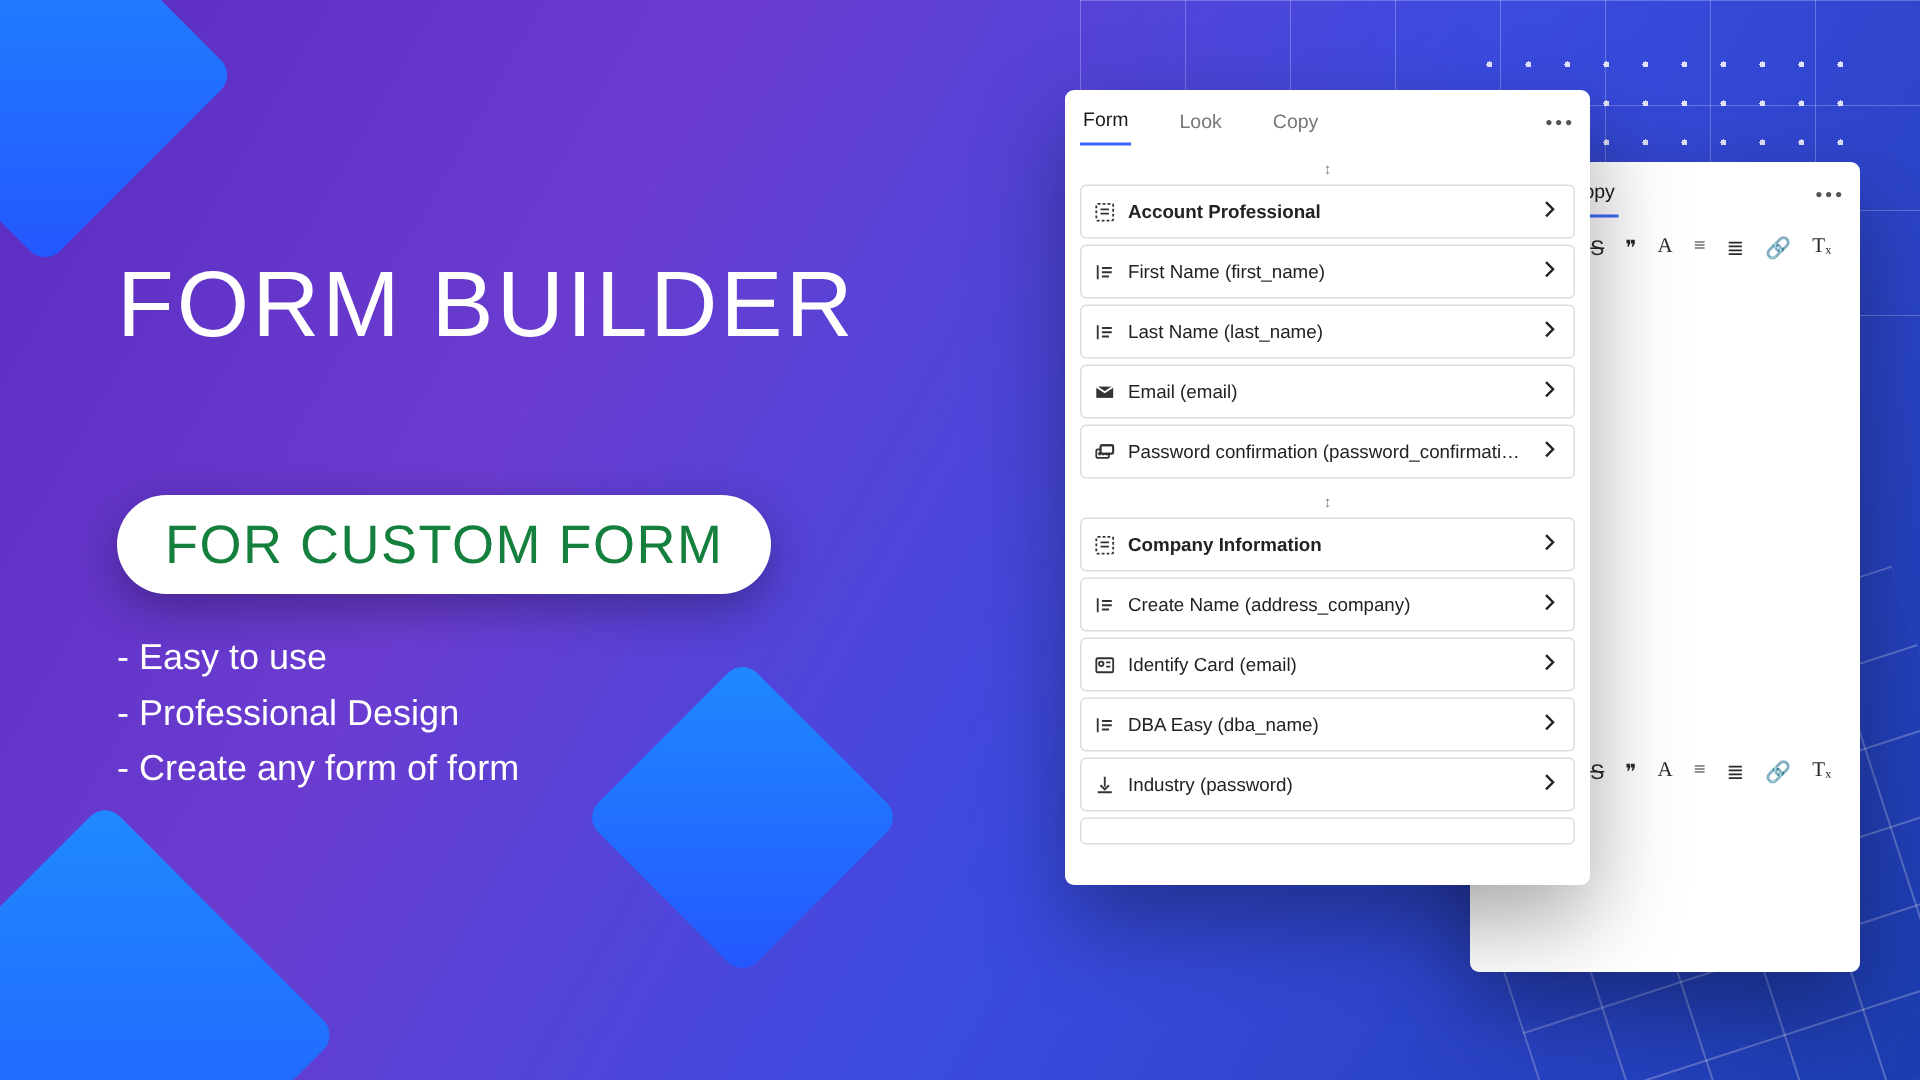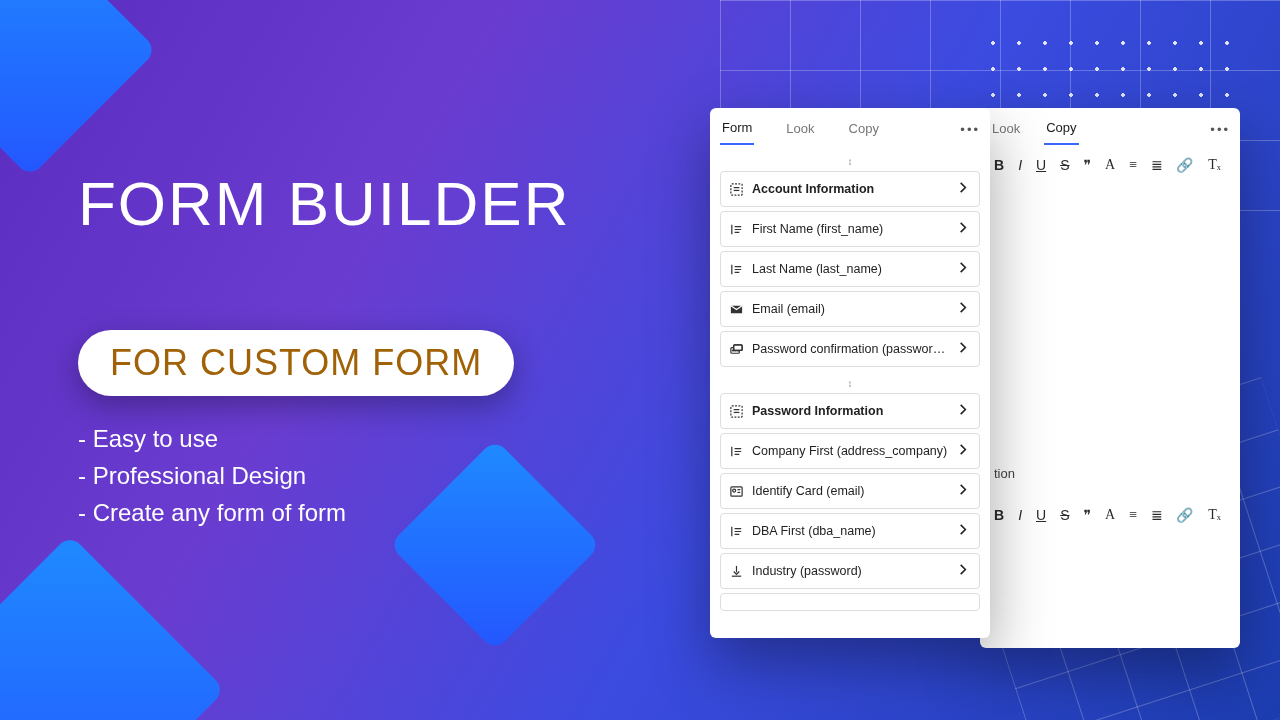--- a/index.html
+++ b/index.html
@@ -37,36 +37,36 @@
     background-image: radial-gradient(rgba(255,255,255,0.85) 2px, transparent 2px);
     background-size: 26px 26px;
   }
   
   .headline {
     position: absolute; left: 78px; top: 168px;
     color: #fff; font-size: 62px; font-weight: 300; letter-spacing: 2px;
   }
   .pill {
     position: absolute; left: 78px; top: 330px;
-    background: #fff; color: #a16207; font-size: 36px; font-weight: 400;
+    background: #fff; color: #15803d; font-size: 36px; font-weight: 400;
     padding: 12px 32px; border-radius: 44px; letter-spacing: 1px;
     box-shadow: 0 10px 30px rgba(0,0,0,0.3);
   }
   .bullets {
     position: absolute; left: 78px; top: 420px; color: #fff; font-size: 24px; line-height: 1.55;
     font-weight: 300;
   }
   
   .panel {
     position: absolute; background: #fff; border-radius: 6px;
     box-shadow: 0 24px 60px rgba(0,0,0,0.35);
     display: flex; flex-direction: column;
   }
   .panel.back { left: 980px; top: 108px; width: 260px; height: 540px; }
-  .panel.front { left: 710px; top: 60px; width: 280px; height: 530px; z-index: 2; margin-top: 48px; }
+  .panel.front { left: 710px; top: 60px; width: 350px; height: 530px; z-index: 2; }
   .tabs { display: flex; align-items: center; padding: 6px 10px 0 10px; gap: 30px; font-size: 13px; color: #777; }
   .tabs .tab { cursor: pointer; padding: 6px 2px 8px 2px; }
   .tabs .tab.active { color: #1a1a1a; border-bottom: 2px solid #3a66ff; font-weight: 500; }
   .tabs .more { margin-left: auto; color: #555; cursor: pointer; letter-spacing: 2px; }
   .field-list { padding: 12px 10px; display: flex; flex-direction: column; gap: 4px; overflow: hidden; }
   .spacer-dotted { display: flex; justify-content: center; color: #888; font-size: 10px; line-height: 10px; }
   .spacer-dotted::before { content: "↕"; }
   .sep { height: 4px; }
   .field {
     display: flex; align-items: center; gap: 8px;
@@ -154,21 +154,21 @@
     <div class="field-list" id="field-list">
         <div class="spacer-dotted"></div>
         <div class="field head">
           <span class="ico">
             <svg viewBox="0 0 16 16" fill="none" stroke="currentColor" stroke-width="1.3">
               <rect x="2" y="2" width="12" height="12" stroke-dasharray="2 1.5" rx="1"></rect>
               <line x1="5" y1="6" x2="11" y2="6"></line>
               <line x1="5" y1="9" x2="11" y2="9"></line>
             </svg>
           </span>
-          <span class="label">Account Information</span>
+          <span class="label">Account Professional</span>
           <span class="chev"><svg viewBox="0 0 16 16" width="13" height="13">
               <path d="M5 3 l5 5 l-5 5" fill="none" stroke="currentColor" stroke-width="1.7"></path>
             </svg></span>
         </div>
         <div class="field">
           <span class="ico">
             <svg viewBox="0 0 16 16" fill="none" stroke="currentColor" stroke-width="1.3">
               <line x1="3" y1="3" x2="3" y2="13"></line>
               <path d="M6 5 h7 M6 8 h7 M6 11 h5"></path>
             </svg>
@@ -221,33 +221,33 @@
         <div class="sep"></div>
         <div class="spacer-dotted"></div>
         <div class="field head">
           <span class="ico">
             <svg viewBox="0 0 16 16" fill="none" stroke="currentColor" stroke-width="1.3">
               <rect x="2" y="2" width="12" height="12" stroke-dasharray="2 1.5" rx="1"></rect>
               <line x1="5" y1="6" x2="11" y2="6"></line>
               <line x1="5" y1="9" x2="11" y2="9"></line>
             </svg>
           </span>
-          <span class="label">Password Information</span>
-          <span class="chev"><svg viewBox="0 0 16 16" width="13" height="13">
-              <path d="M5 3 l5 5 l-5 5" fill="none" stroke="currentColor" stroke-width="1.7"></path>
-            </svg></span>
-        </div>
-        <div class="field">
-          <span class="ico">
-            <svg viewBox="0 0 16 16" fill="none" stroke="currentColor" stroke-width="1.3">
-              <line x1="3" y1="3" x2="3" y2="13"></line>
-              <path d="M6 5 h7 M6 8 h7 M6 11 h5"></path>
-            </svg>
-          </span>
-          <span class="label">Company First (address_company)</span>
+          <span class="label">Company Information</span>
+          <span class="chev"><svg viewBox="0 0 16 16" width="13" height="13">
+              <path d="M5 3 l5 5 l-5 5" fill="none" stroke="currentColor" stroke-width="1.7"></path>
+            </svg></span>
+        </div>
+        <div class="field">
+          <span class="ico">
+            <svg viewBox="0 0 16 16" fill="none" stroke="currentColor" stroke-width="1.3">
+              <line x1="3" y1="3" x2="3" y2="13"></line>
+              <path d="M6 5 h7 M6 8 h7 M6 11 h5"></path>
+            </svg>
+          </span>
+          <span class="label">Create Name (address_company)</span>
           <span class="chev"><svg viewBox="0 0 16 16" width="13" height="13">
               <path d="M5 3 l5 5 l-5 5" fill="none" stroke="currentColor" stroke-width="1.7"></path>
             </svg></span>
         </div>
         <div class="field">
           <span class="ico">
             <svg viewBox="0 0 16 16" fill="none" stroke="currentColor" stroke-width="1.3">
               <rect x="2" y="3" width="12" height="10" rx="1"></rect>
               <circle cx="5.5" cy="7" r="1.6"></circle>
               <line x1="9" y1="6" x2="12" y2="6"></line>
@@ -259,21 +259,21 @@
               <path d="M5 3 l5 5 l-5 5" fill="none" stroke="currentColor" stroke-width="1.7"></path>
             </svg></span>
         </div>
         <div class="field">
           <span class="ico">
             <svg viewBox="0 0 16 16" fill="none" stroke="currentColor" stroke-width="1.3">
               <line x1="3" y1="3" x2="3" y2="13"></line>
               <path d="M6 5 h7 M6 8 h7 M6 11 h5"></path>
             </svg>
           </span>
-          <span class="label">DBA First (dba_name)</span>
+          <span class="label">DBA Easy (dba_name)</span>
           <span class="chev"><svg viewBox="0 0 16 16" width="13" height="13">
               <path d="M5 3 l5 5 l-5 5" fill="none" stroke="currentColor" stroke-width="1.7"></path>
             </svg></span>
         </div>
         <div class="field">
           <span class="ico">
             <svg viewBox="0 0 16 16" fill="none" stroke="currentColor" stroke-width="1.3">
               <line x1="8" y1="2" x2="8" y2="9"></line>
               <path d="M5 8 l3 3 l3 -3"></path>
               <line x1="3" y1="13" x2="13" y2="13"></line>

